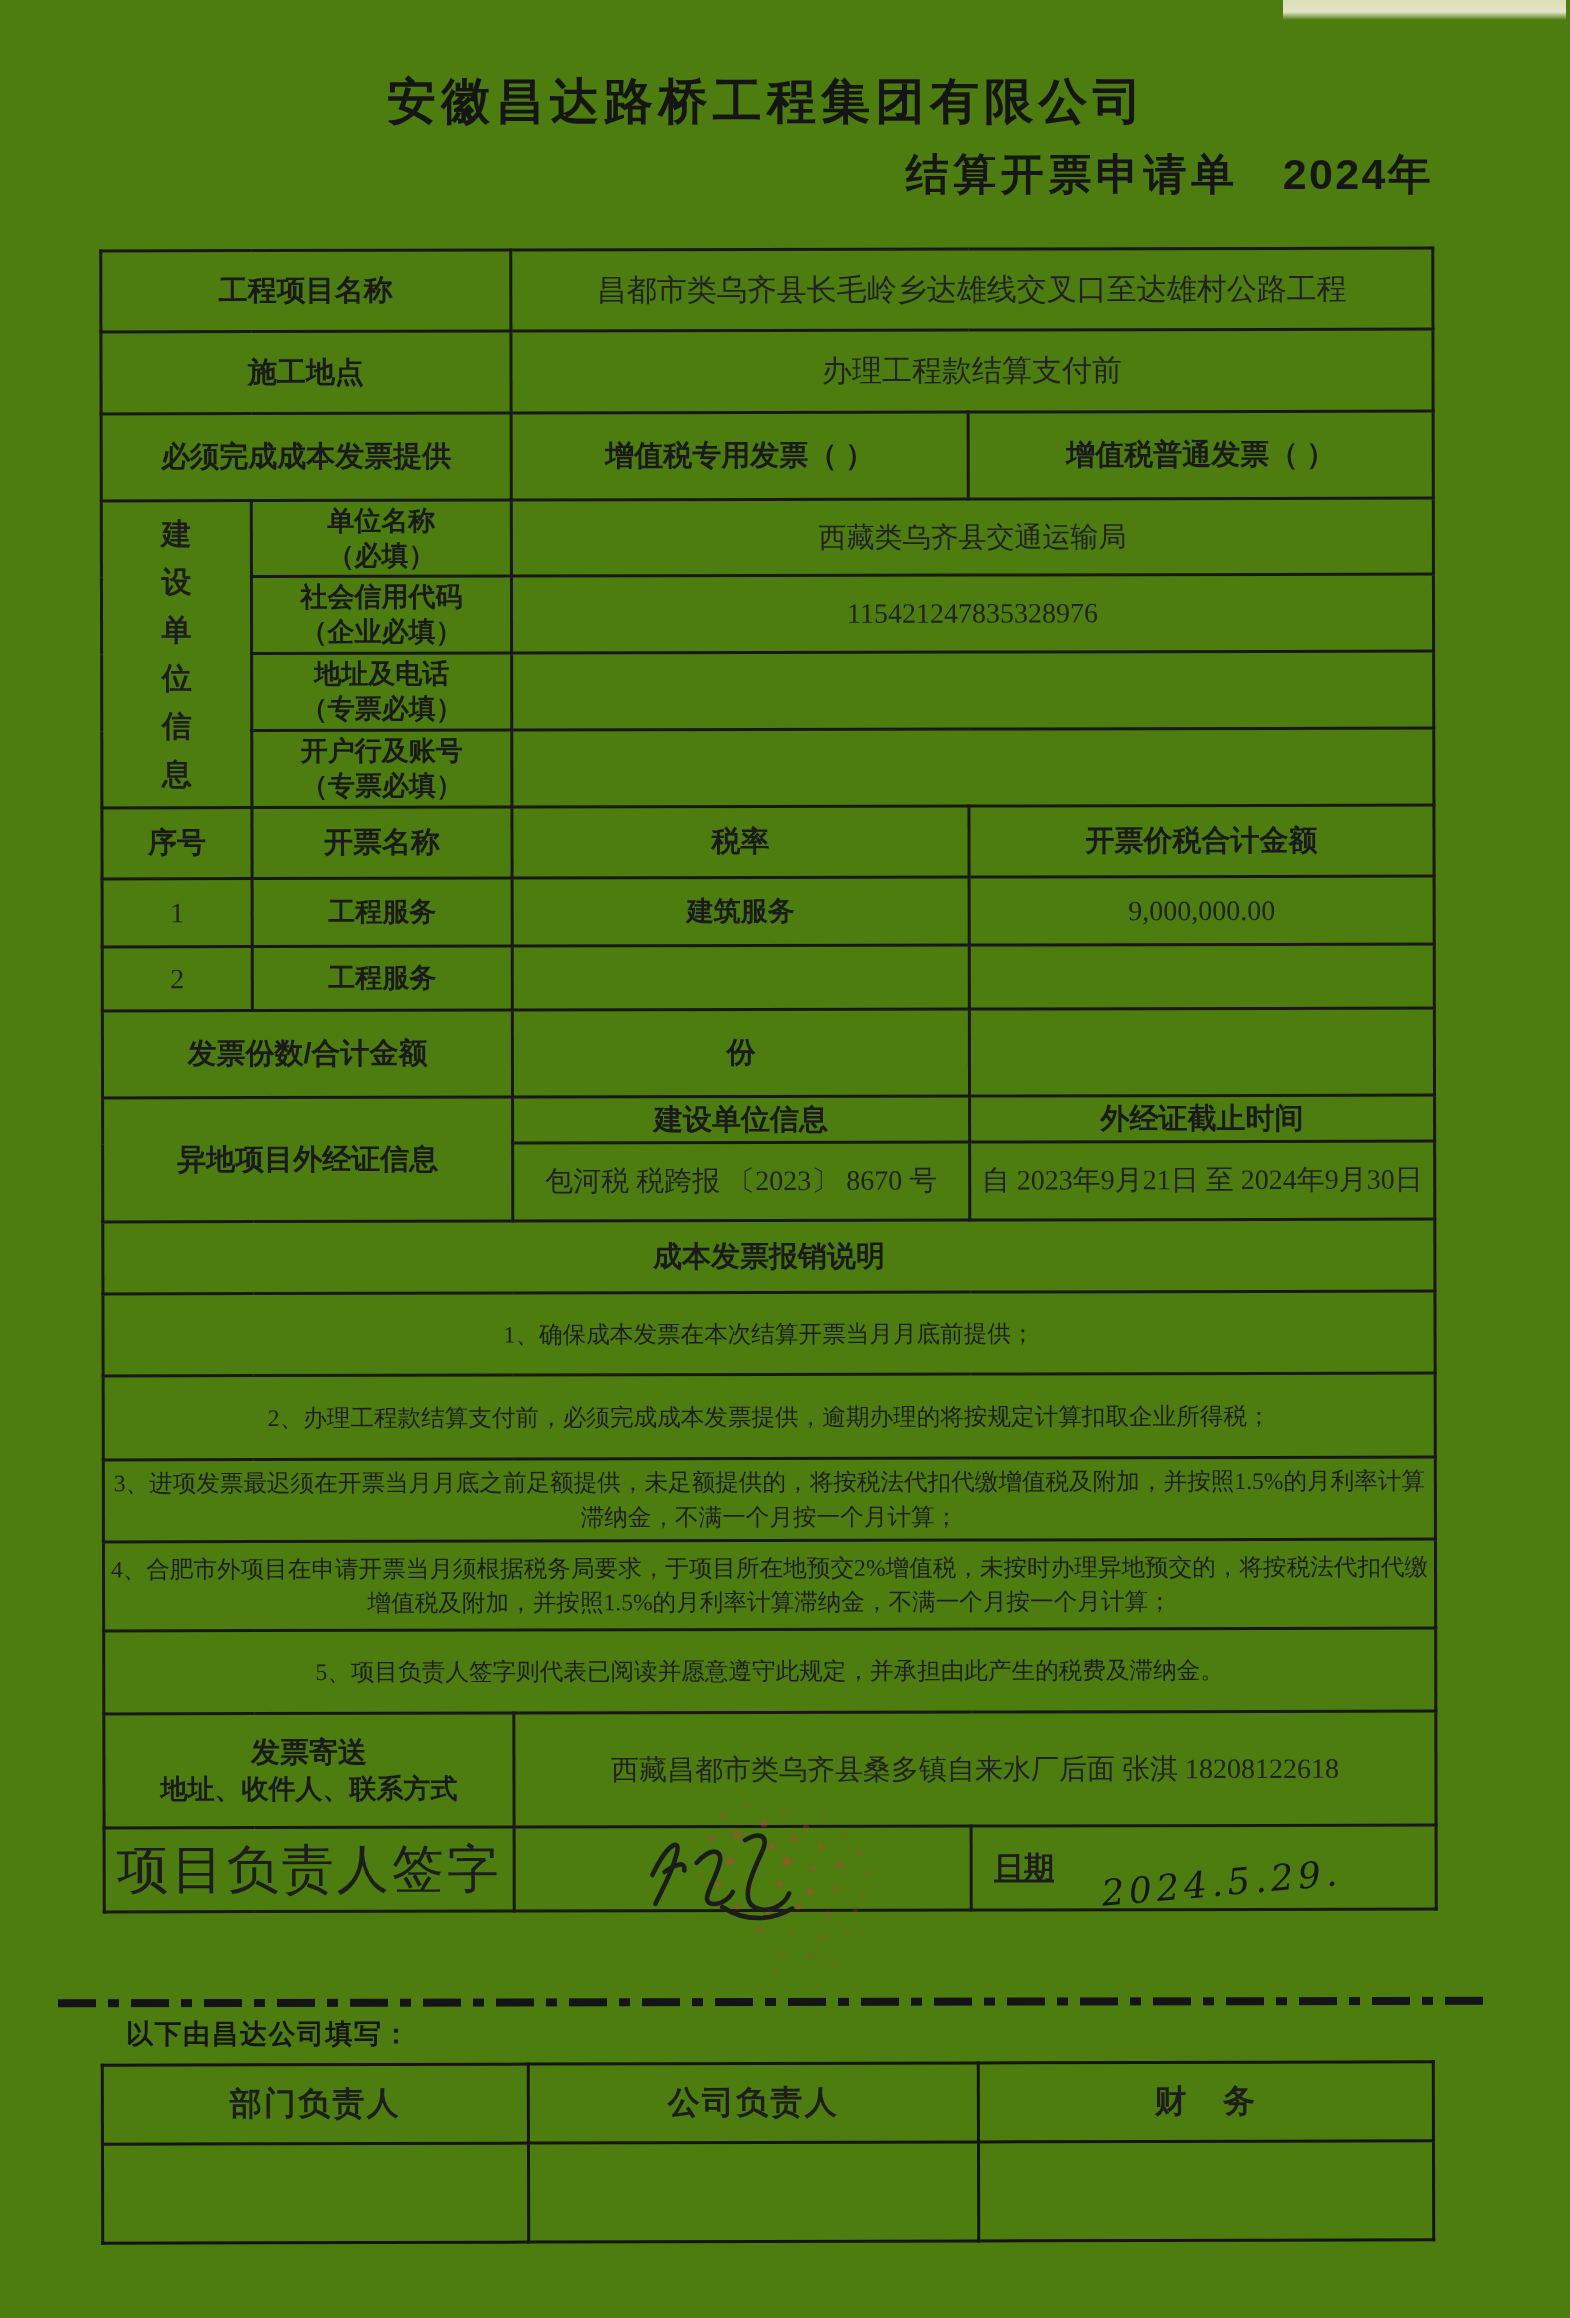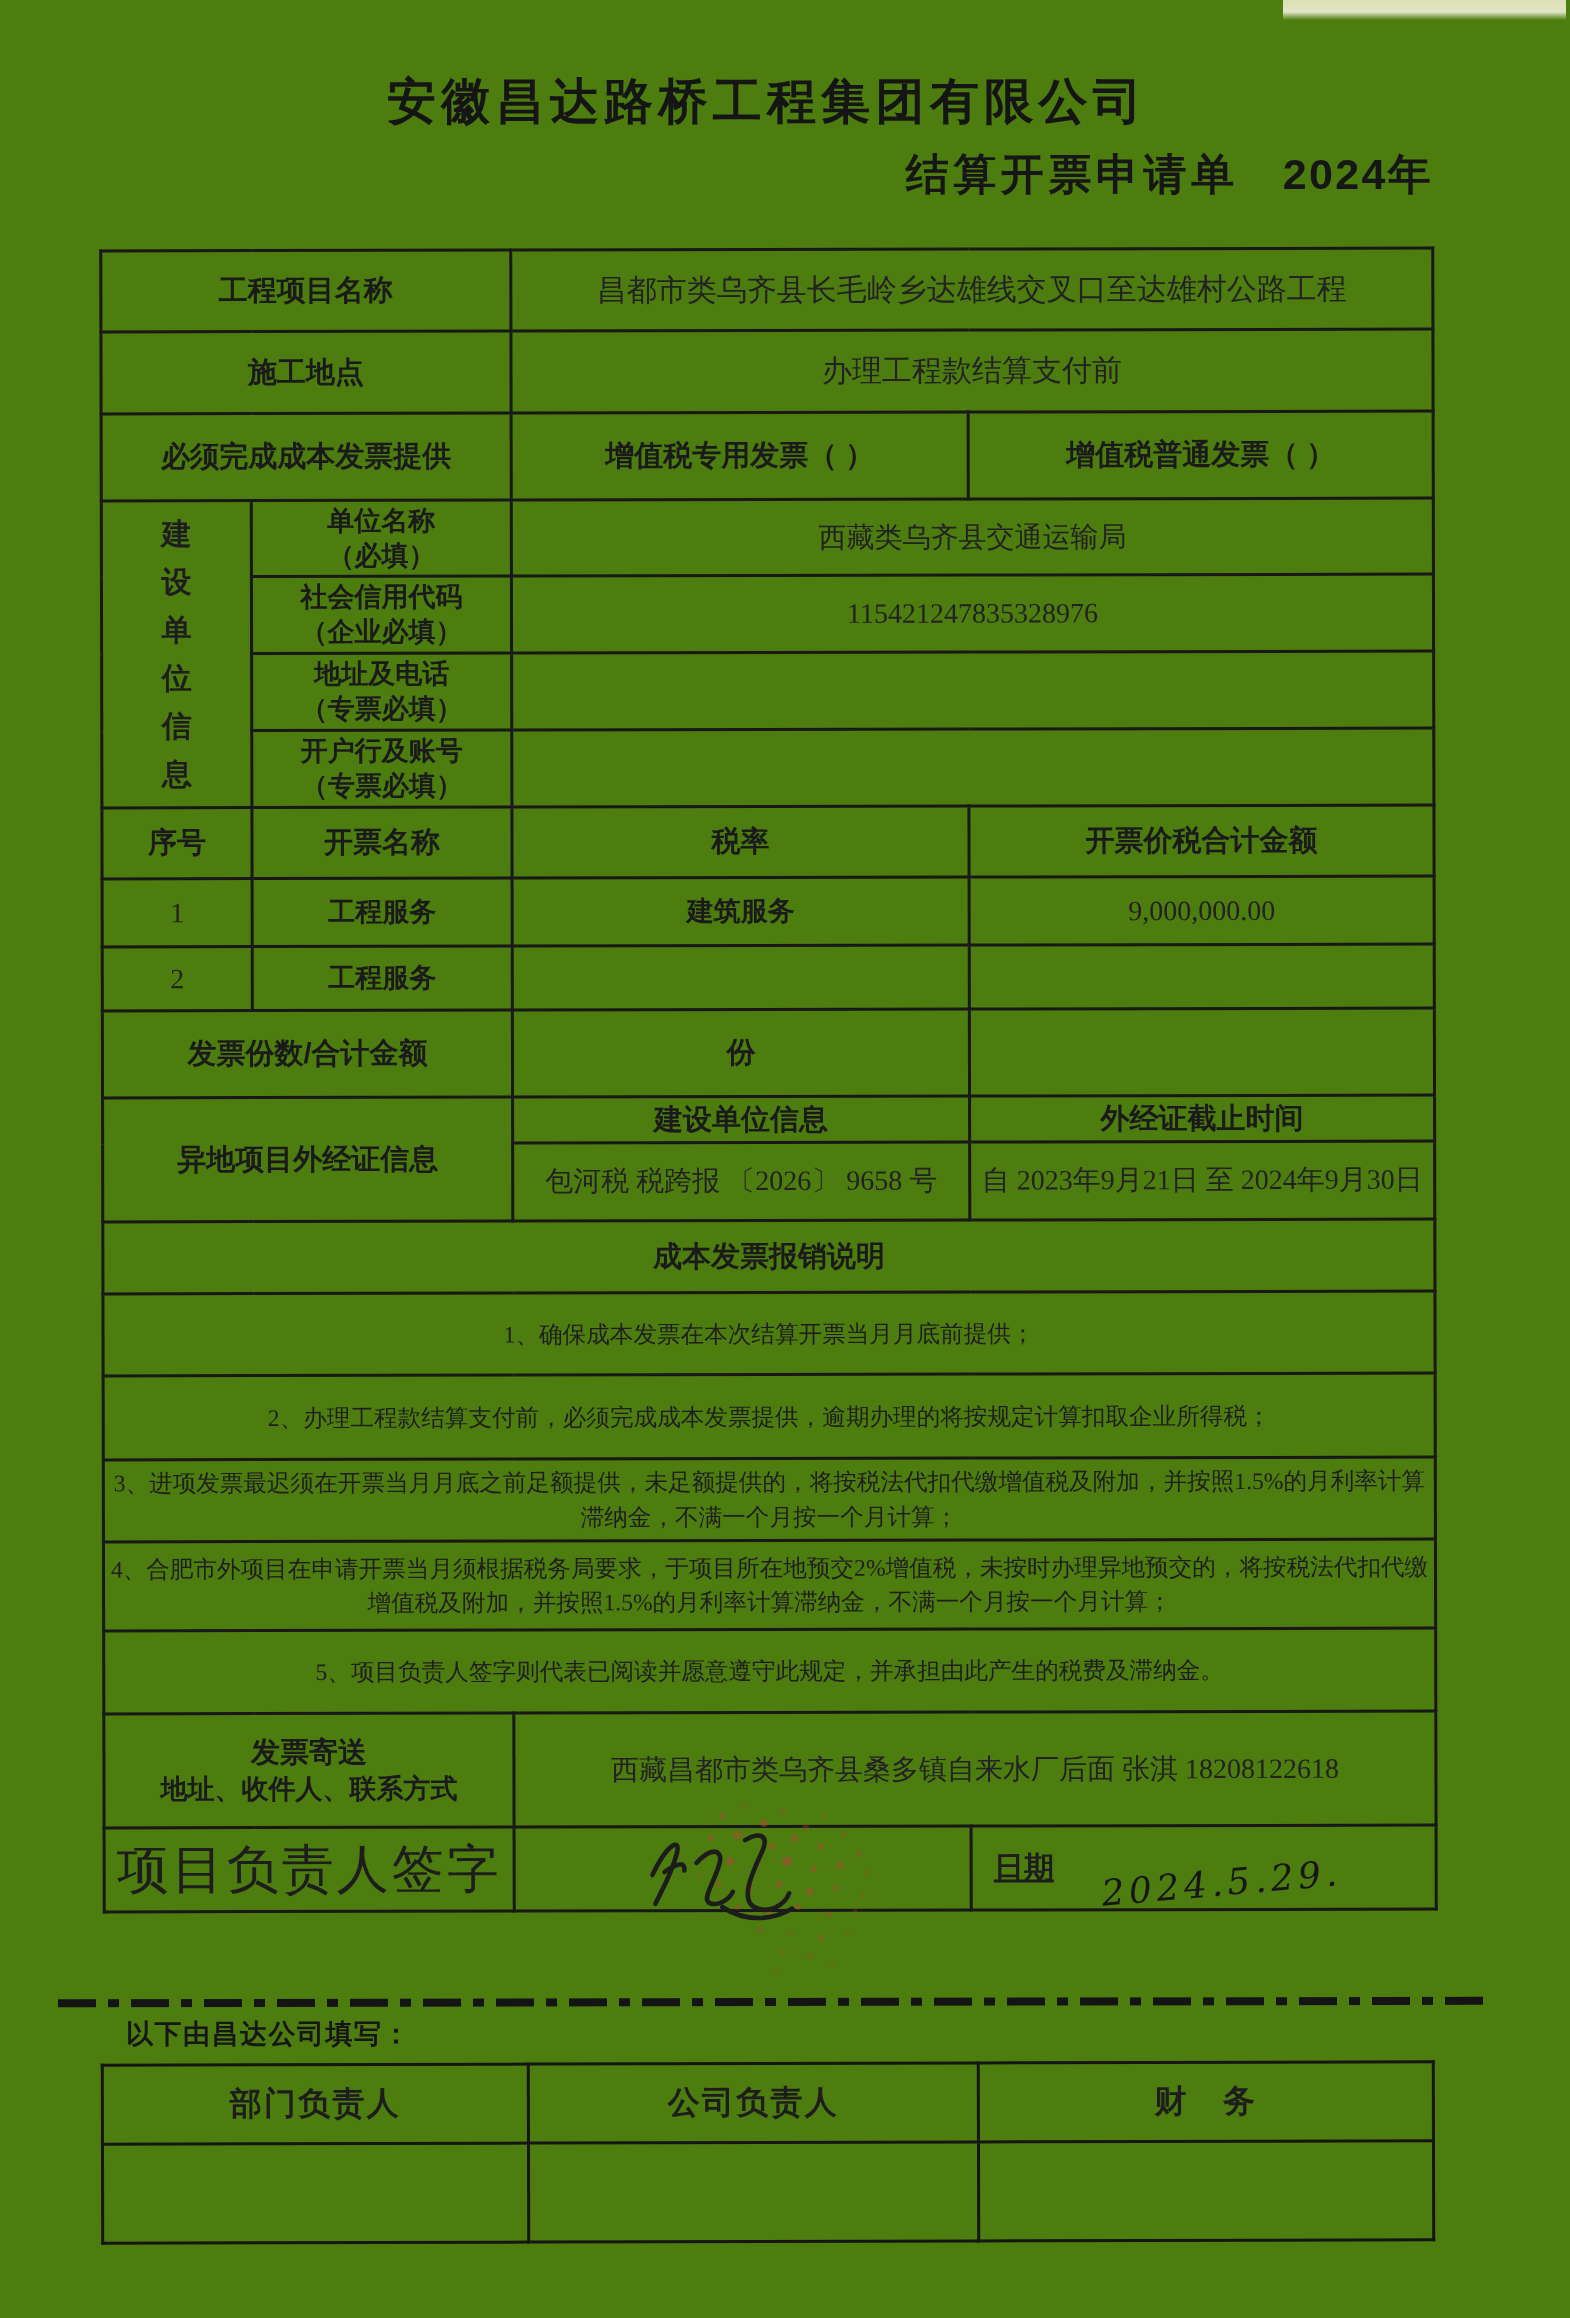--- a/index.html
+++ b/index.html
@@ -179,21 +179,21 @@
       <td class="fen-cell"><span class="lbl">份</span></td>
       <td><span class="valsm"></span></td>
     </tr>
 
     <tr style="height:46px">
       <td colspan="2" rowspan="2"><span class="lbl">异地项目外经证信息</span></td>
       <td><span class="lbl">建设单位信息</span></td>
       <td><span class="lbl">外经证截止时间</span></td>
     </tr>
     <tr style="height:78px">
-      <td class="leftval"><span class="valsm">包河税 税跨报 〔2026〕 9658 号</span></td>
+      <td class="leftval"><span class="valsm">包河税 税跨报 〔2023〕 8670 号</span></td>
       <td class="leftval"><span class="valsm">自 2023年9月21日 至 2024年9月30日</span></td>
     </tr>
 
     <tr style="height:72px">
       <td colspan="4"><span class="lbl">成本发票报销说明</span></td>
     </tr>
     <tr style="height:82px">
       <td colspan="4" class="notes-cell">1、确保成本发票在本次结算开票当月月底前提供；</td>
     </tr>
     <tr style="height:84px">

